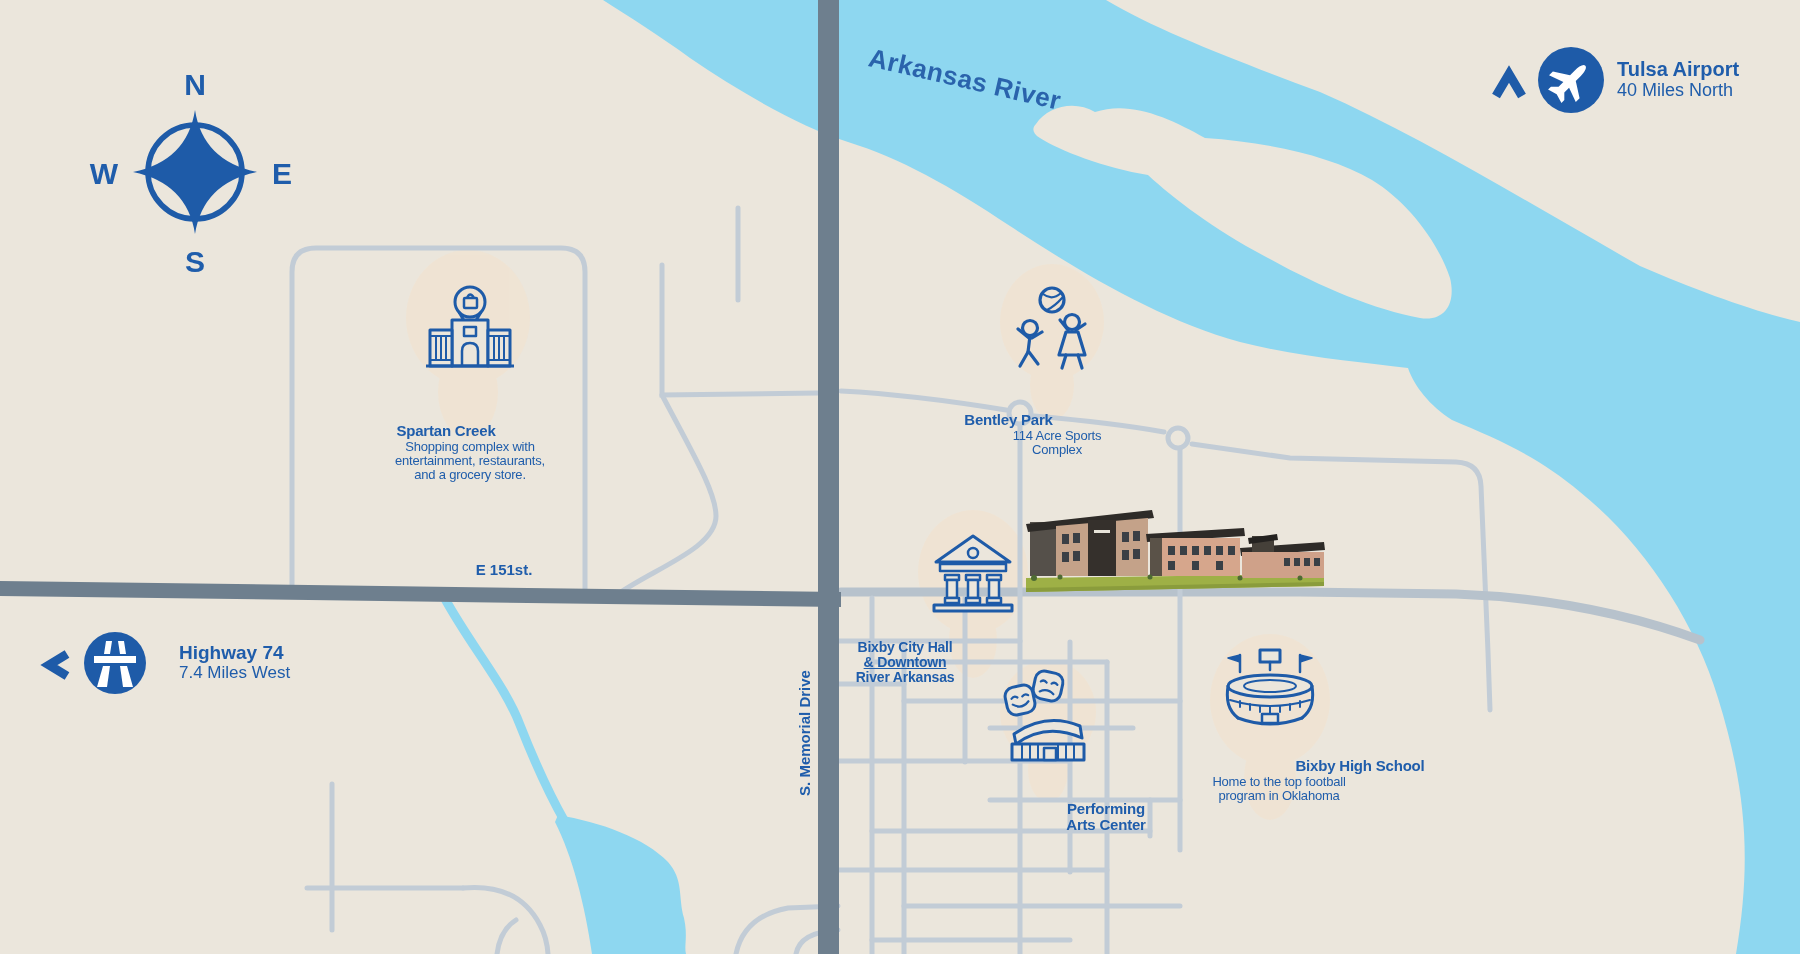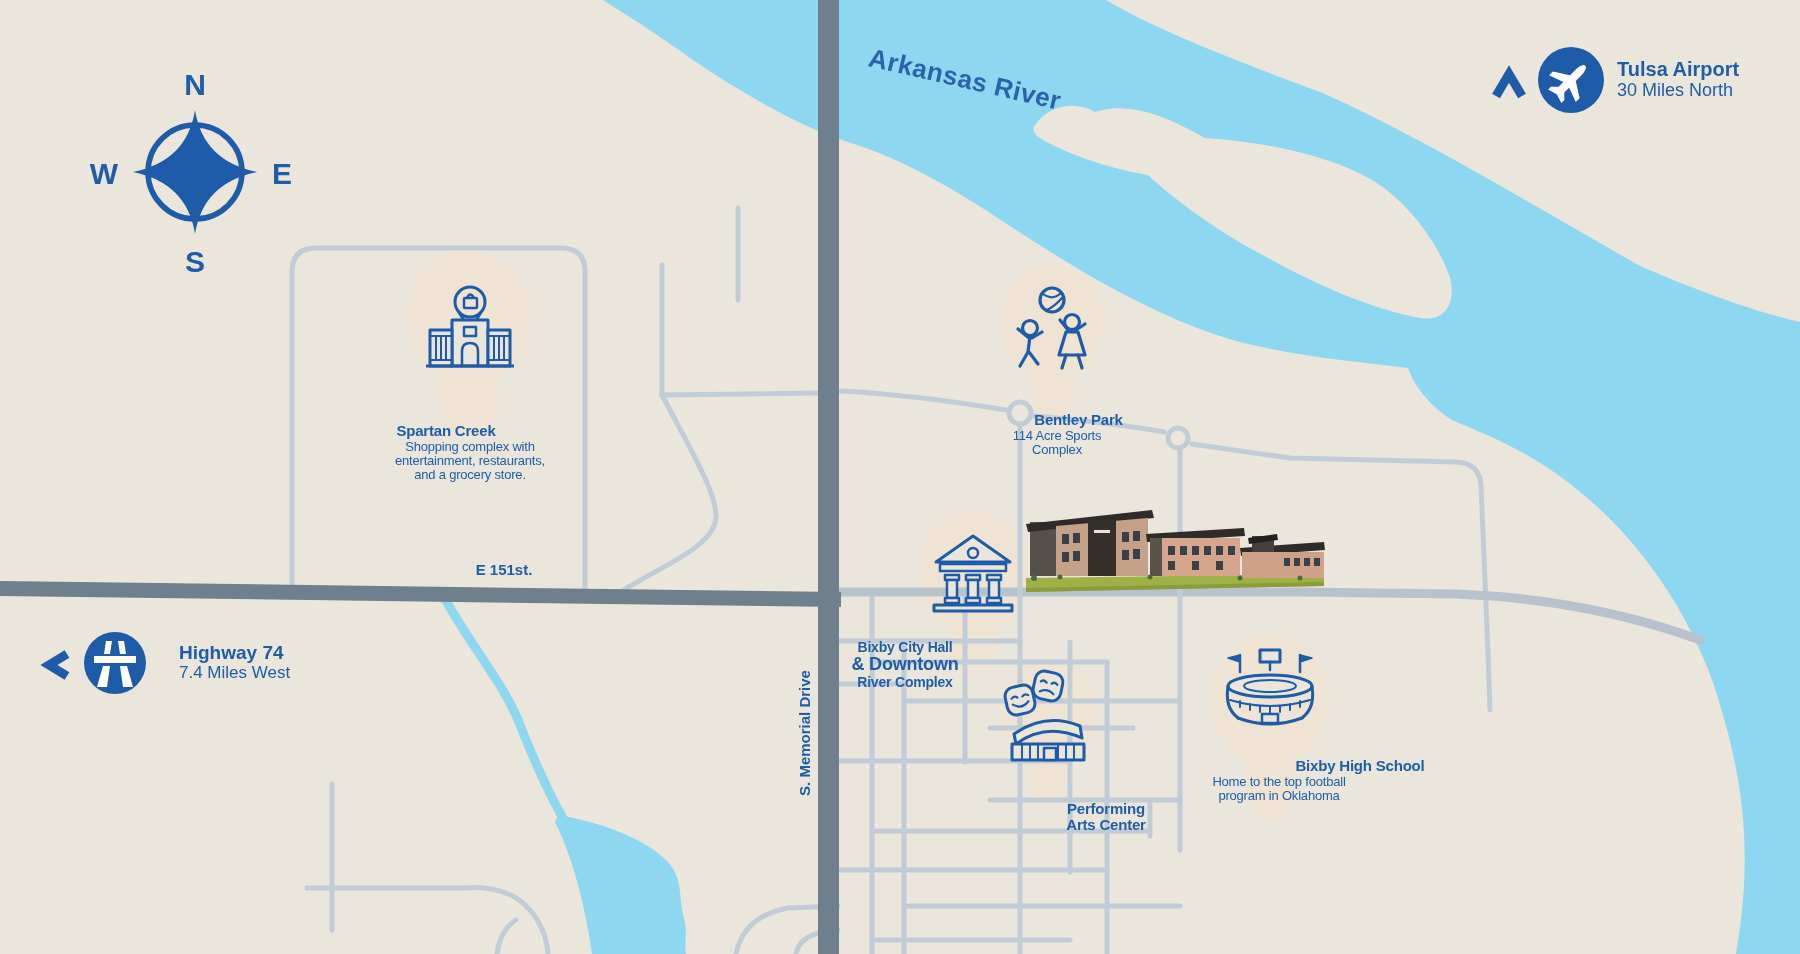--- a/index.html
+++ b/index.html
@@ -295,42 +295,42 @@
 </svg>
 
 <div class="lbl compass-letter" style="left:195px;top:85px;">N</div>
 <div class="lbl compass-letter" style="left:282px;top:174px;">E</div>
 <div class="lbl compass-letter" style="left:195px;top:262px;">S</div>
 <div class="lbl compass-letter" style="left:104px;top:174px;">W</div>
 
 <div class="lbl river-label" style="left:965px;top:79px;">Arkansas River</div>
 
 <div class="lbl marker-title b" style="left:1617px;top:59px;">Tulsa Airport</div>
-<div class="lbl marker-sub" style="left:1617px;top:81px;">30 Miles North</div>
+<div class="lbl marker-sub" style="left:1617px;top:81px;">40 Miles North</div>
 
 <div class="lbl b" style="left:179px;top:643px;font-size:19px;">Highway 74</div>
 <div class="lbl" style="left:179px;top:664px;font-size:17px;">7.4 Miles West</div>
 
 <div class="lbl center poi-title" style="left:446px;top:423px;">Spartan Creek</div>
 <div class="lbl center" style="left:470px;top:440px;">
   <div class="poi-line">Shopping complex with</div>
   <div class="poi-line">entertainment, restaurants,</div>
   <div class="poi-line">and a grocery store.</div>
 </div>
 
-<div class="lbl center poi-title" style="left:1066px;top:412px;padding-left:25px;">Bentley Park</div>
+<div class="lbl center poi-title" style="left:996px;top:412px;padding-left:25px;">Bentley Park</div>
 <div class="lbl center" style="left:1057px;top:429px;">
   <div class="poi-line">114 Acre Sports</div>
   <div class="poi-line">Complex</div>
 </div>
 
 <div class="lbl center" style="left:905px;top:640px;text-align:center;">
   <div class="poi-title" style="font-size:14px;">Bixby City Hall</div>
-  <div class="poi-title" style="font-size:18px;">&amp; Downtown</div>
-  <div class="poi-title" style="font-size:14px;">River Complex</div>
+  <div class="poi-title" style="font-size:14px;text-decoration:underline;">&amp; Downtown</div>
+  <div class="poi-title" style="font-size:14px;">River Arkansas</div>
 </div>
 
 <div class="lbl center" style="left:1106px;top:787px;margin-top:14px;">
   <div class="poi-title">Performing</div>
   <div class="poi-title">Arts Center</div>
 </div>
 
 <div class="lbl center poi-title" style="left:1360px;top:758px;">Bixby High School</div>
 <div class="lbl center" style="left:1279px;top:775px;">
   <div class="poi-line">Home to the top football</div>

